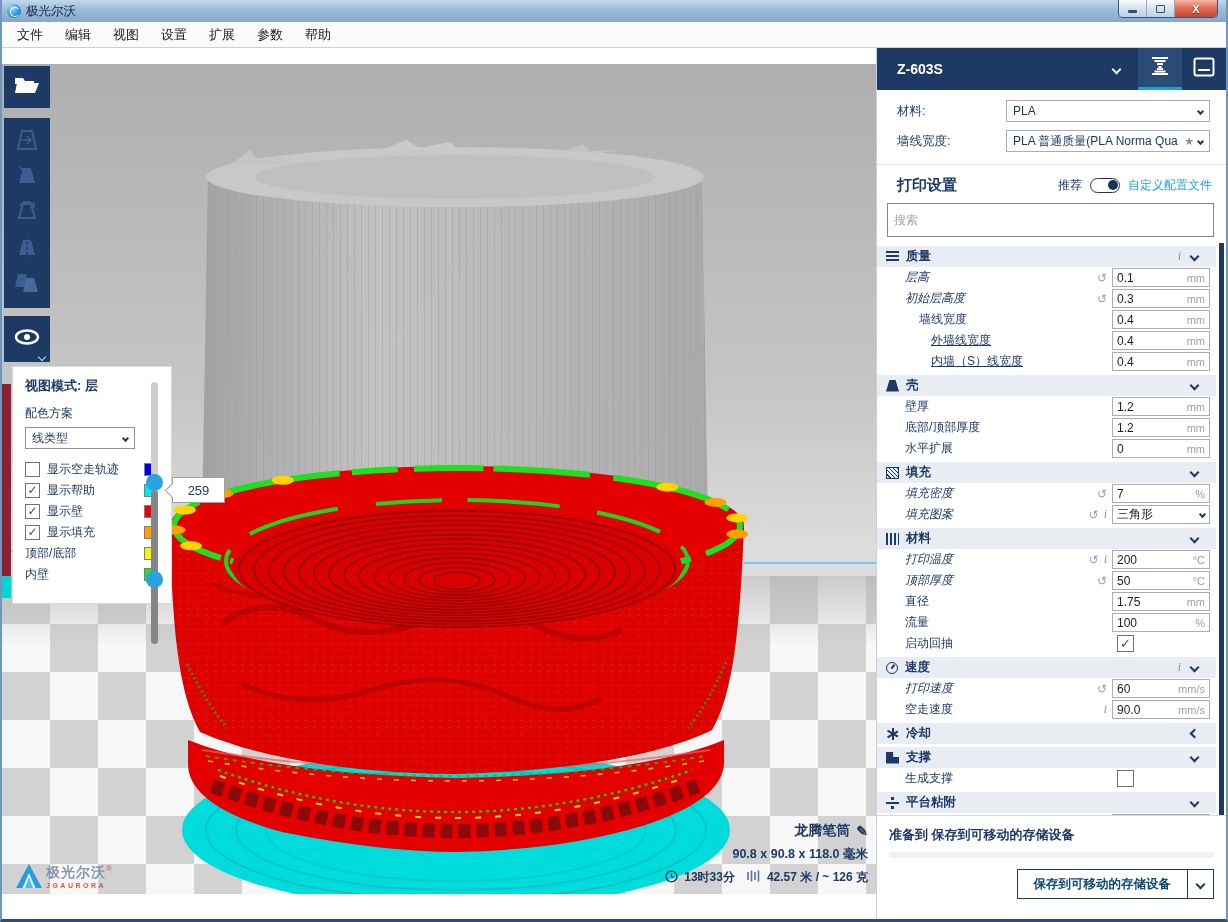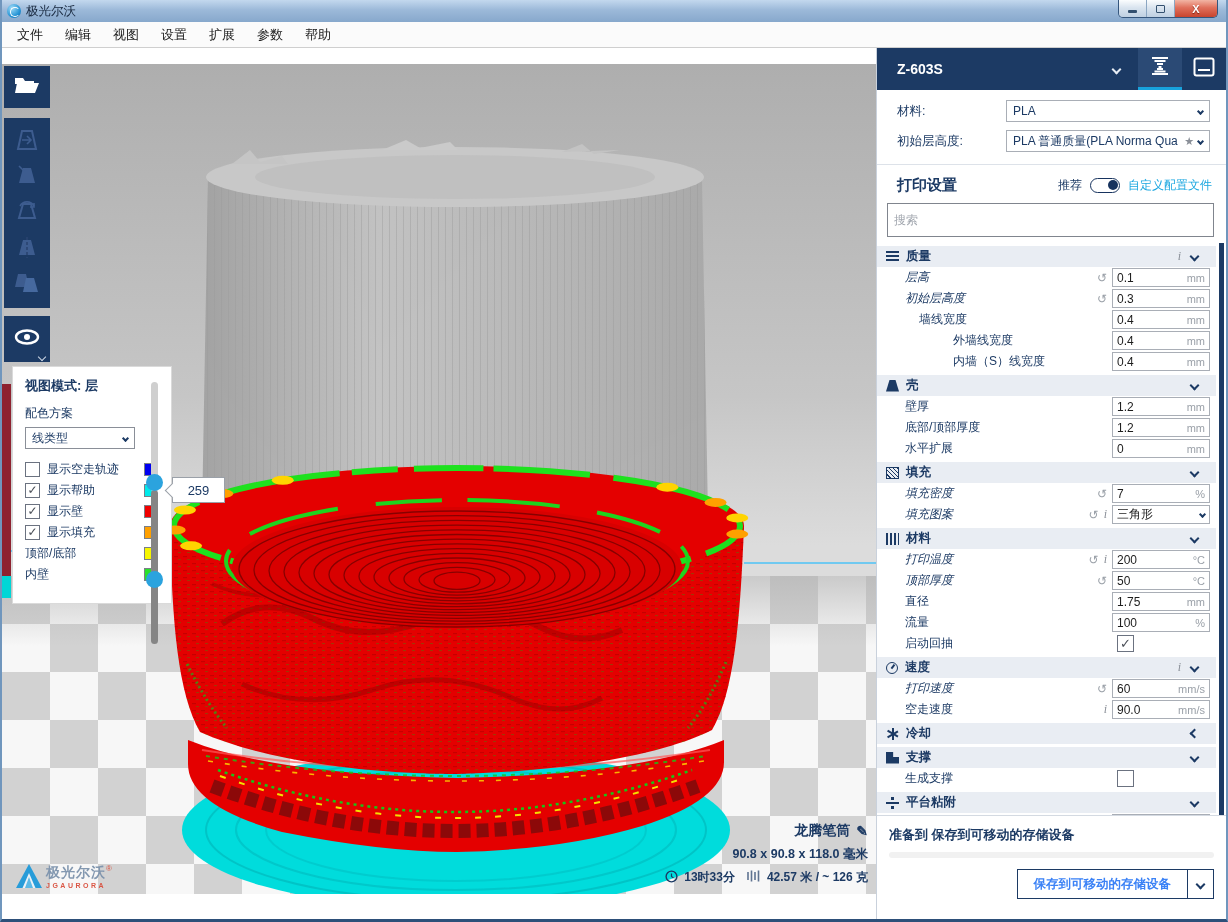--- a/index.html
+++ b/index.html
@@ -120,21 +120,21 @@
 
   .settings { flex:1; overflow:hidden; position:relative; padding-right:10px; }
   .scrollbar { position:absolute; right:2px; top:0; bottom:0; width:5px; background:#1c3a64; }
   .sec-header { height:21px; margin-top:3px; background:#e9edf3; display:flex; align-items:center; }
   .sec-label { font-size:12.5px; font-weight:bold; color:#1c3a64; }
   .sec-right { margin-left:auto; margin-right:18px; display:flex; align-items:center; gap:10px; }
   .info-i { font-family:"Liberation Serif", serif; font-style:italic; font-size:12px; color:#8a8f98; }
   .set-row { height:21px; display:flex; align-items:center; }
   .row-label { font-size:12px; color:#1c3a64; white-space:nowrap; }
   .row-label.italic { font-style:italic; }
-  .ind0 { padding-left:28px; } .ind1 { padding-left:42px; } .ind2 { padding-left:76px; }
+  .ind0 { padding-left:28px; } .ind1 { padding-left:42px; } .ind2 { padding-left:54px;text-decoration:underline; }
   .row-right { margin-left:auto; display:flex; align-items:center; gap:5px; margin-right:6px; }
   .revert { font-size:12px; color:#9aa0a8; line-height:1; }
   .valbox { width:98px; height:19px; border:1px solid #a9aeb6; background:#fff; display:flex; align-items:center; padding:0 4px; }
   .valbox .v { font-size:12px; color:#1c1c1c; flex:1; white-space:nowrap; overflow:hidden; }
   .valbox .u { font-size:11px; color:#9aa0a8; }
   .cbx { width:17px; height:17px; border:1px solid #6b7280; background:#fff; font-size:13px; color:#4a4f57;
     line-height:15px; text-align:center; margin-right:76px; }
 
   
   .ic { width:13px; height:12px; margin:0 7px 0 9px; position:relative; flex:none; }
@@ -152,21 +152,21 @@
   .ic-adhesion { background:linear-gradient(#1c3a64,#1c3a64) center/100% 2px no-repeat; }
   .ic-adhesion::before { content:''; position:absolute; left:5px; top:0; width:3px; height:3px; background:#1c3a64; }
   .ic-adhesion::after { content:''; position:absolute; left:5px; bottom:0; width:3px; height:3px; background:#1c3a64; }
 
   
   .output { border-top:1px solid #d4dae2; padding:8px 12px 20px 12px; flex:none; }
   .out-status { font-size:13px; font-weight:bold; color:#1c3a64; margin:2px 0 8px 0; }
   .out-bar { height:6px; background:#f1f1f1; border-radius:3px; }
   .out-btn-row { display:flex; justify-content:flex-end; margin-top:11px; }
   .save-btn { display:flex; align-items:stretch; border:1px solid #1c3a64; background:#fff; height:30px; }
-  .save-label { display:flex; align-items:center; padding:0 16px; font-size:12.5px; font-weight:bold; color:#3b82f6; }
+  .save-label { display:flex; align-items:center; padding:0 16px; font-size:12.5px; font-weight:bold; color:#0c4a6e; }
   .save-chev { width:26px; border-left:1px solid #1c3a64; display:flex; align-items:center; justify-content:center; }
 </style>
 </head>
 <body>
 
 <div class="app">
 
   <div class="titlebar">
     <div class="appicon"></div>
     <div class="apptitle">极光尔沃</div>
@@ -443,21 +443,21 @@
 
     <div class="selectors">
       <div class="sel-row">
         <span class="sel-label">材料:</span>
         <div class="dd">
           <span class="dd-val">PLA</span>
           <span class="chv sm"></span>
         </div>
       </div>
       <div class="sel-row">
-        <span class="sel-label">初始层高度:</span>
+        <span class="sel-label">墙线宽度:</span>
         <div class="dd">
           <span class="dd-val">PLA 普通质量(PLA Norma  Qua</span>
           <span class="star">★</span>
           <span class="chv sm"></span>
         </div>
       </div>
     </div>
 
     <div class="ps-header">
       <span class="ps-title">打印设置</span>

